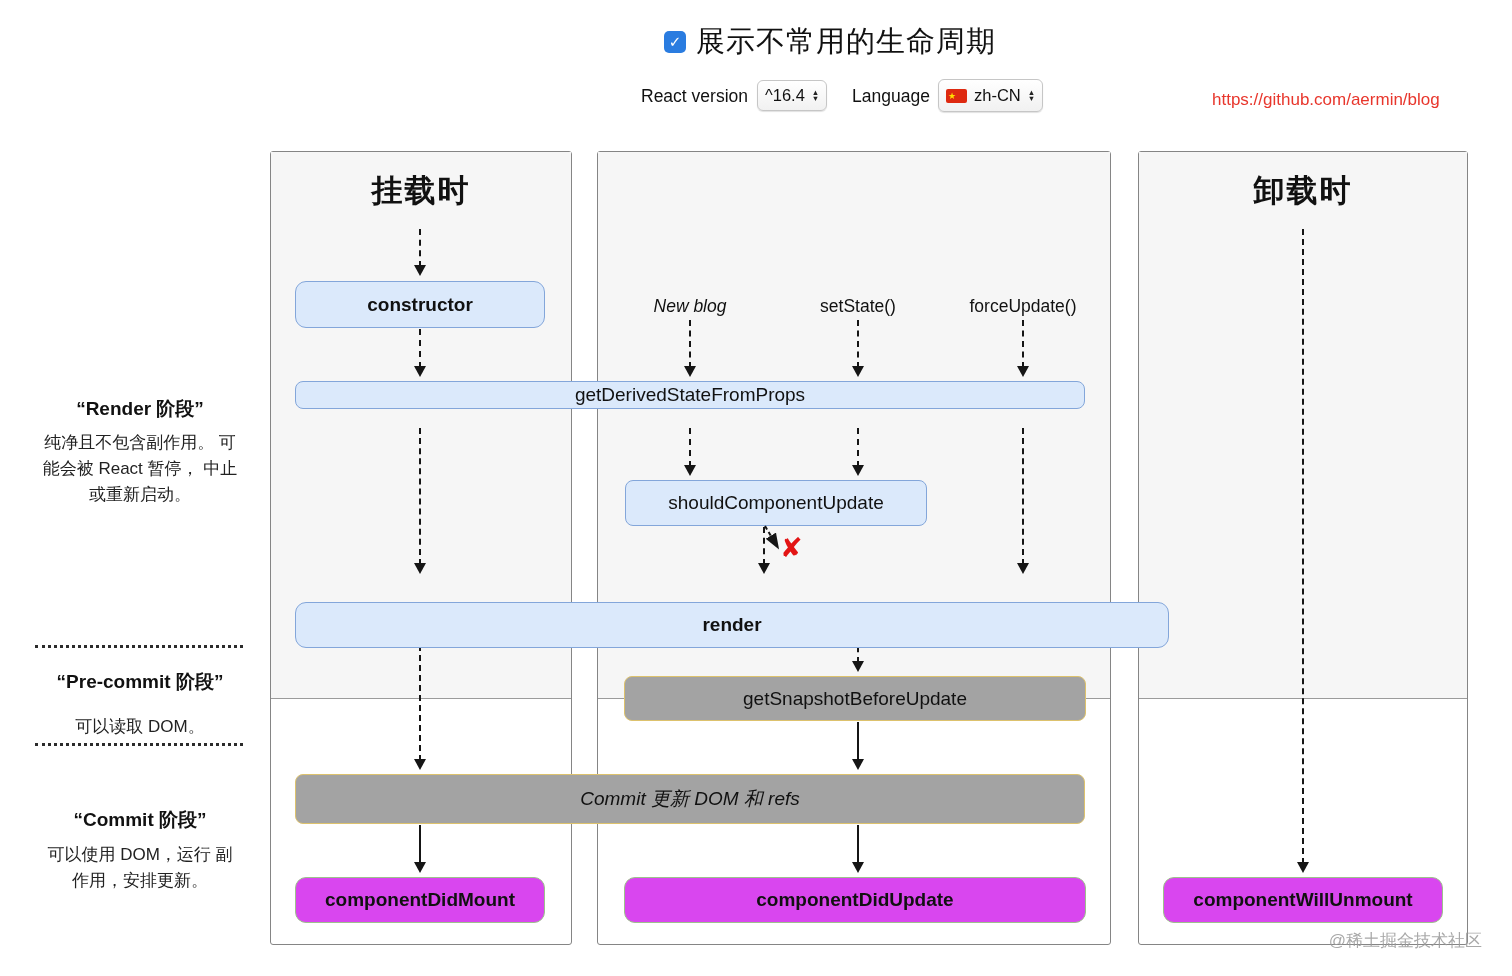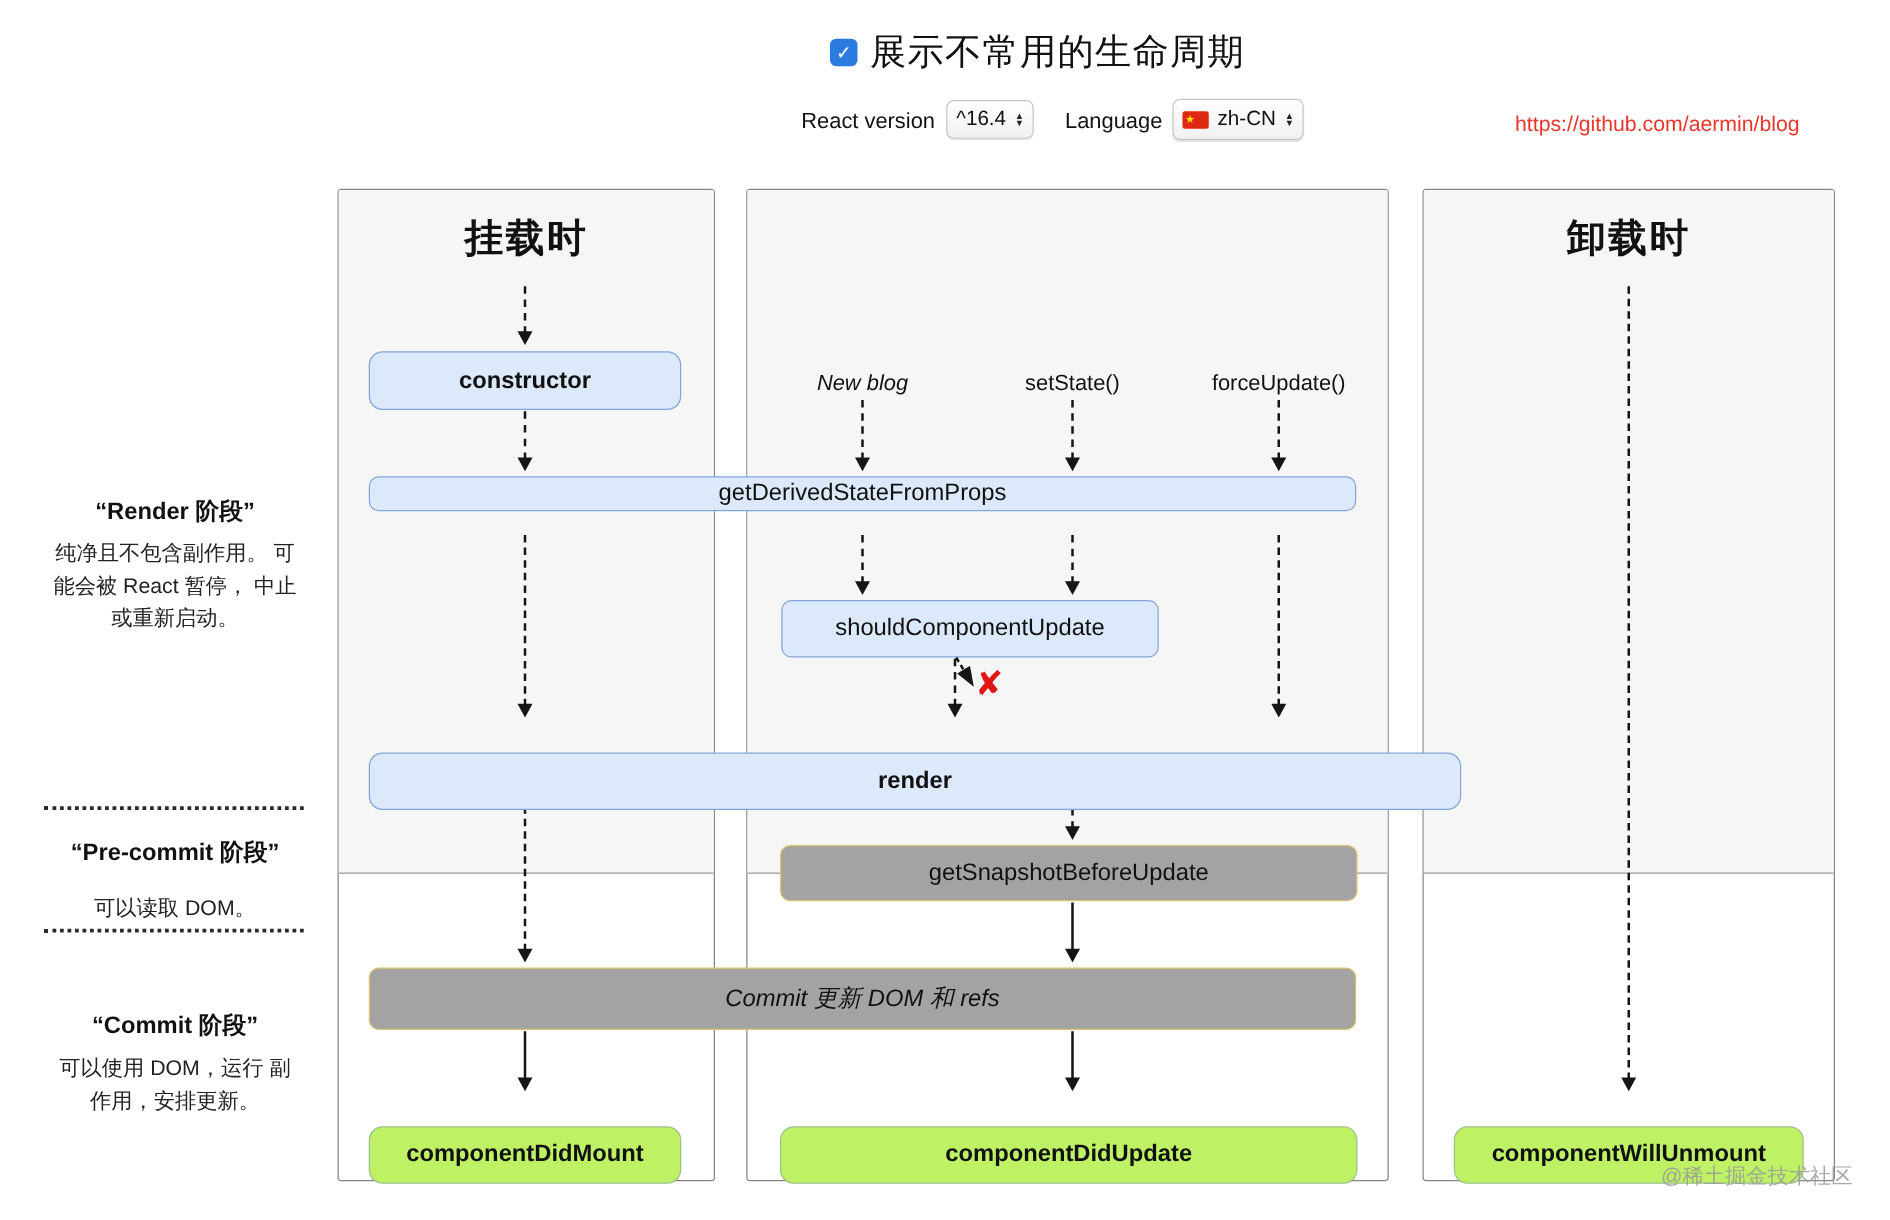--- a/index.html
+++ b/index.html
@@ -27,21 +27,21 @@
   .col-top{position:absolute;top:0;left:0;right:0;height:546px;background:#f6f6f6;
            border-bottom:1.5px solid #9b9b9b;}
   .col-title{position:absolute;top:18px;left:0;width:100%;text-align:center;
              font-size:31px;font-weight:bold;letter-spacing:2px;}
 
   
   .bx{position:absolute;border-radius:8px;display:flex;align-items:center;justify-content:center;
       font-size:19px;box-sizing:border-box;z-index:4;}
   .blue{background:#dbe9fb;border:1.5px solid #83a6da;}
   .yellow{background:#a3a3a3;border:1.5px solid #ddc26d;}
-  .green{background:#bef264;border:1.5px solid #9dc18c;margin-top:24px;}
+  .green{background:#d946ef;border:1.5px solid #9dc18c;}
   .bold{font-weight:bold;border-radius:11px;}
   .it{font-style:italic;}
 
   
   .trigger{position:absolute;top:296px;transform:translateX(-50%);font-size:17.5px;z-index:4;}
 
   
   .phase-title{position:absolute;width:260px;left:10px;text-align:center;font-size:19px;font-weight:bold;}
   .phase-desc{position:absolute;width:200px;left:40px;text-align:center;font-size:17px;line-height:26px;color:#222;}
   .dotline{position:absolute;left:35px;width:208px;border-top:3px dotted #2b2b2b;}

